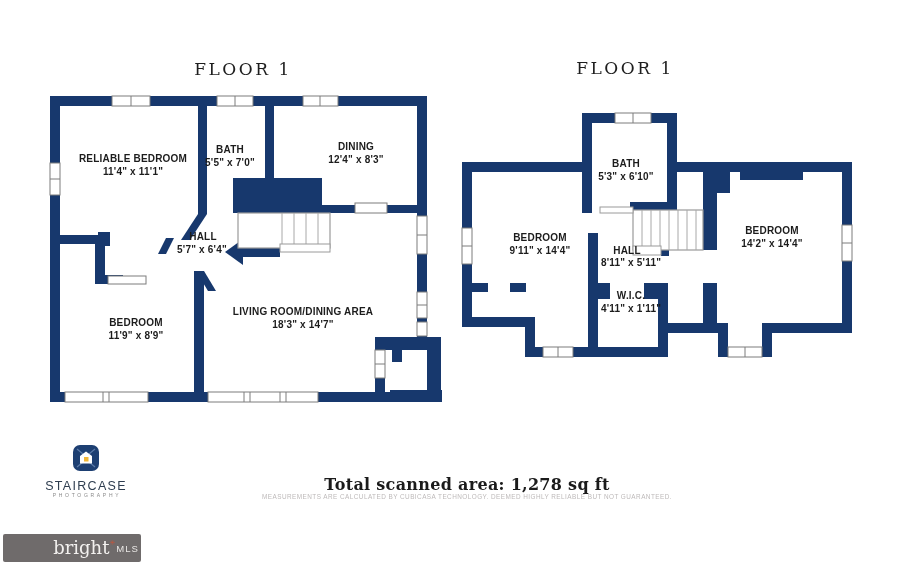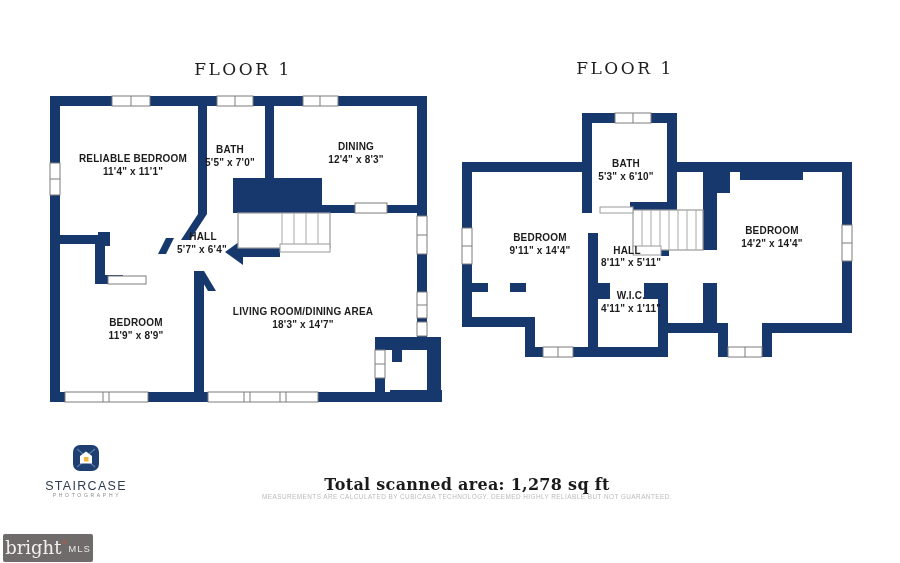--- a/index.html
+++ b/index.html
@@ -19,21 +19,21 @@
   .total{position:absolute;transform:translate(-50%,-50%);white-space:nowrap;
          font-family:"DejaVu Serif",serif;font-size:16px;font-weight:600;letter-spacing:.3px;color:#1b1b1b;}
   .disc{position:absolute;transform:translate(-50%,-50%);white-space:nowrap;
         font-size:6.4px;letter-spacing:.45px;color:var(--disclaimer-gray,#bdb9b9);}
   .logo-icon{position:absolute;left:72px;top:444px;}
   .logo-name{position:absolute;left:86px;top:486px;transform:translate(-50%,-50%);
              font-weight:normal;font-size:12.5px;letter-spacing:1.3px;color:#2e3d4f;white-space:nowrap;}
   .logo-sub{position:absolute;left:87px;top:495px;transform:translate(-50%,-50%);
             font-size:5px;letter-spacing:2.7px;color:#8a8a8a;white-space:nowrap;}
   .mls-box{position:absolute;left:3px;top:534px;width:90px;height:28px;border-radius:2px;
-           background:var(--mls-bg,#6f6b6b);display:flex;align-items:center;justify-content:center;}
+           background:var(--mls-bg,#6f6b6b);display:flex;align-items:center;justify-content:center;padding-left:48px;}
   .mls-brand{font-family:"DejaVu Serif",serif;color:#f3f1ef;font-size:18px;line-height:1;}
   .mls-star{color:#c2553c;font-size:7px;line-height:1;align-self:flex-start;margin:5px 1px 0 0;}
   .mls-suffix{color:#e9e7e5;font-size:9.5px;letter-spacing:1px;}
 </style>
 </head>
 <body>
 
 <div class="canvas">
 
   <svg class="plan" width="900" height="563" viewBox="0 0 900 563">

